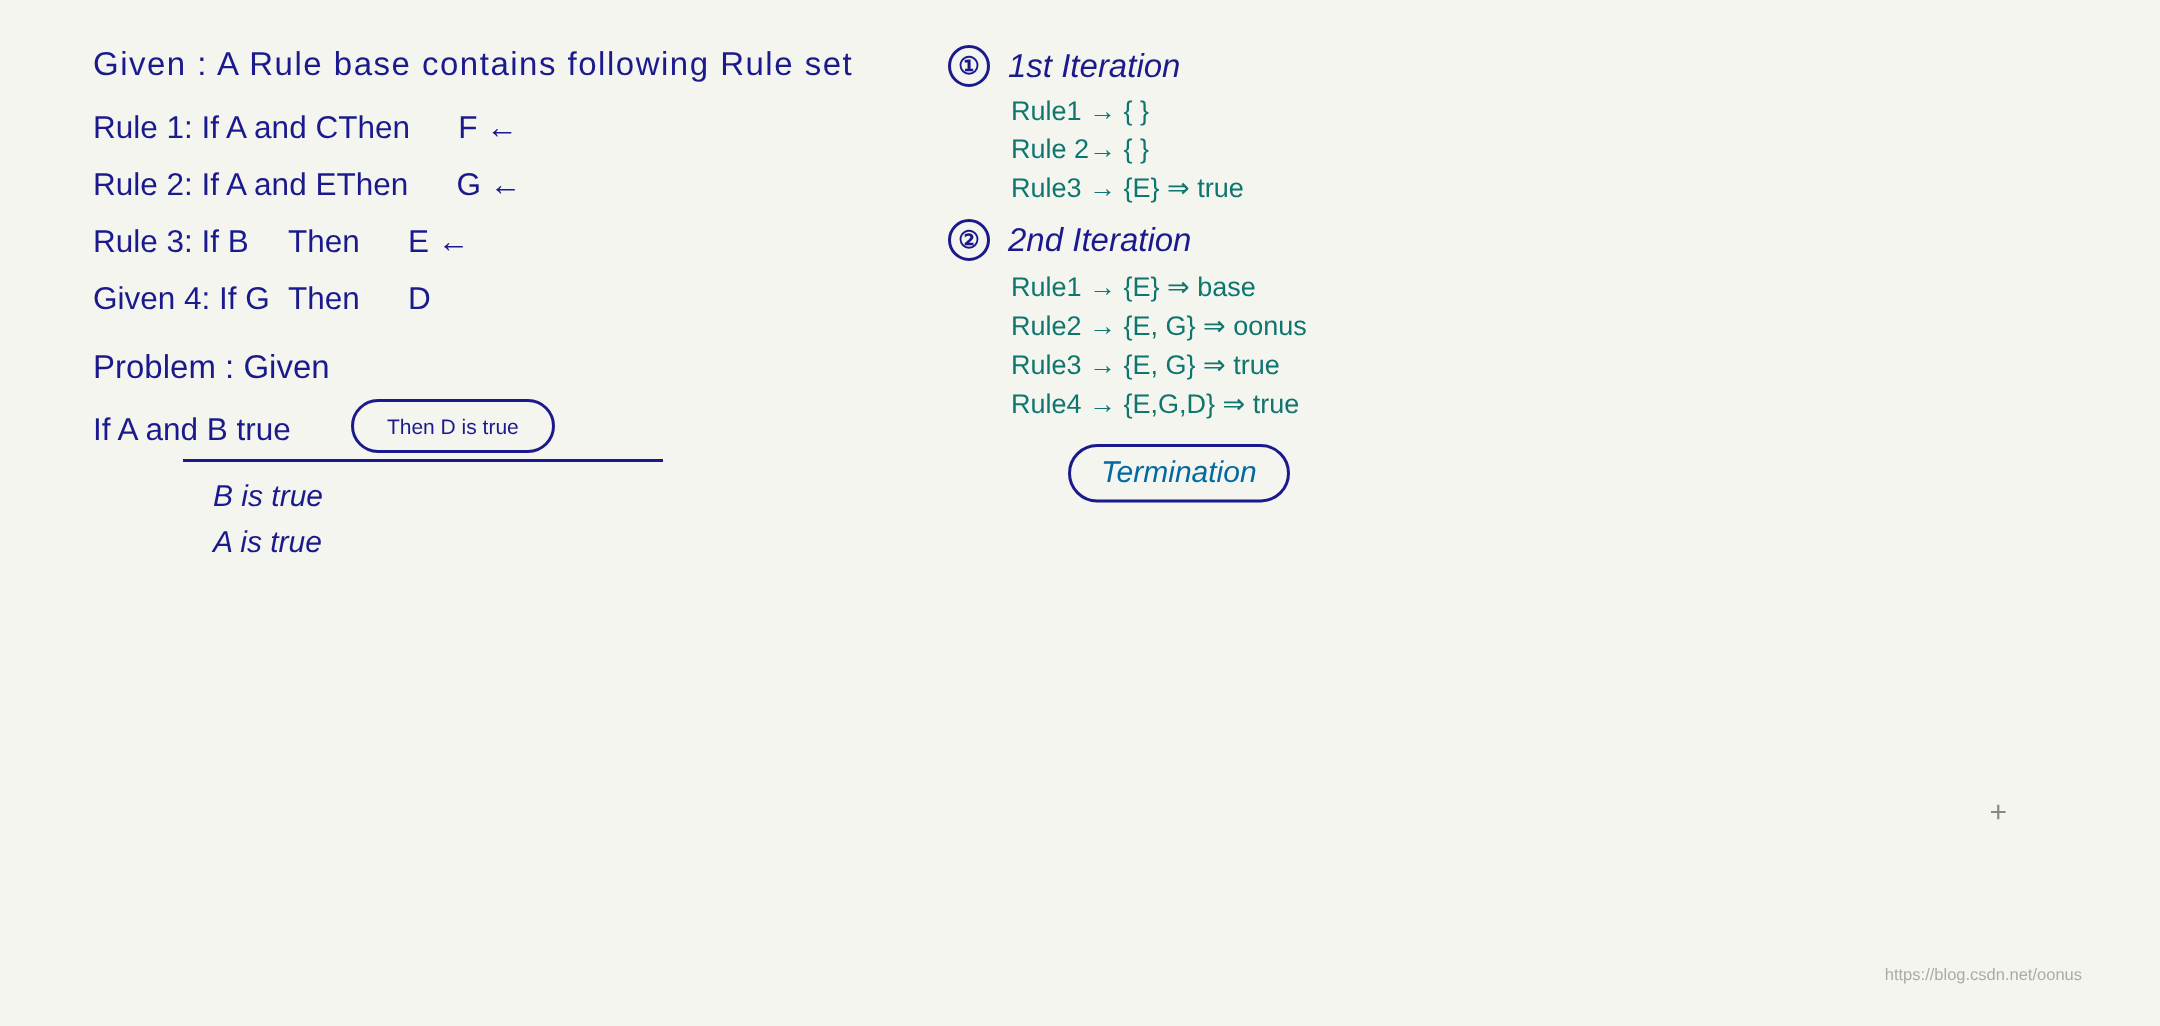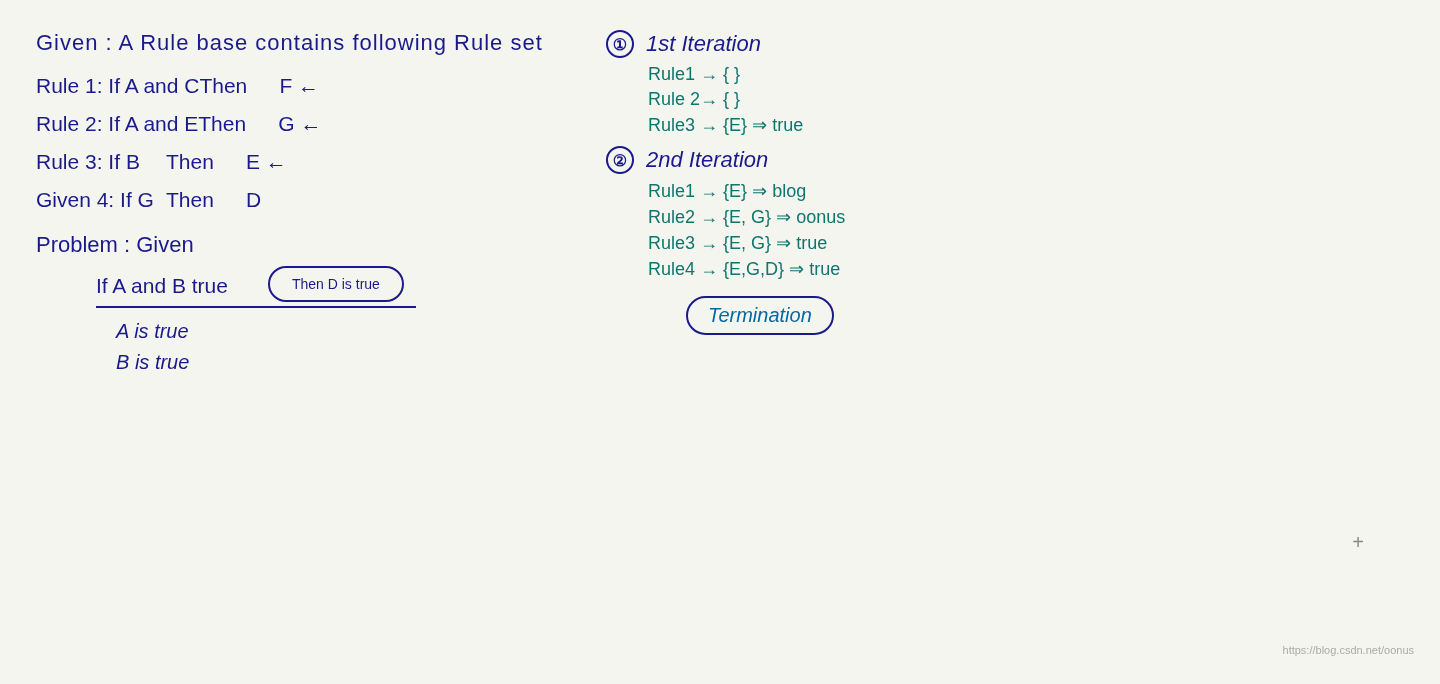--- a/index.html
+++ b/index.html
@@ -9,21 +9,21 @@
       background: #f5f5f0;
       font-family: 'Segoe UI', Arial, sans-serif;
       overflow: hidden;
       position: relative;
     }
 
     .main-content {
       display: flex;
       width: 100%;
       height: 100%;
-      padding: 20px 16px;
+      padding: 20px 42px;
     }
 
     .left-panel {
       flex: 0 0 560px;
       padding: 10px 20px;
     }
 
     .right-panel {
       flex: 1;
       padding: 10px 30px;
@@ -204,28 +204,28 @@
       <div class="rule-row handwritten">
         <span class="rule-label">Given 4:  If  G</span>
         <span class="rule-then">Then</span>
         <span class="rule-result">D</span>
       </div>
     </div>
 
     <div class="problem-section">
       <div class="problem-title handwritten">Problem :  Given</div>
 
-      <div style="display:flex; align-items:baseline; margin-left:60px; margin-bottom:0;">
+      <div style="display:flex; align-items:baseline; margin-bottom:0;">
         <span class="prove-line handwritten" style="margin-left:0;">If  A and B true</span>
         <span class="then-bubble handwritten">Then D is true</span>
       </div>
       <div class="underline-container"></div>
 
+      <div class="sub-fact handwritten">B  is  true</div>
       <div class="sub-fact handwritten">A  is  true</div>
-      <div class="sub-fact handwritten">B  is  true</div>
     </div>
   </div>
 
   <div class="right-panel">
 
     
     <div class="iteration-section">
       <div class="iter-header">
         <span class="circle-num">①</span>
         <span class="iter-title handwritten">1st  Iteration</span>
@@ -234,21 +234,21 @@
       <div class="iter-rule handwritten">Rule 2→  { }</div>
       <div class="iter-rule handwritten">Rule3 →  {E} ⇒ true</div>
     </div>
 
     
     <div class="iteration-section" style="margin-top:10px;">
       <div class="iter-header">
         <span class="circle-num">②</span>
         <span class="iter-title handwritten">2nd  Iteration</span>
       </div>
-      <div class="iter-rule handwritten">Rule1 → {E} ⇒ blog</div>
+      <div class="iter-rule handwritten">Rule1 → {E} ⇒ base</div>
       <div class="iter-rule handwritten">Rule2 → {E, G} ⇒ oonus</div>
       <div class="iter-rule handwritten">Rule3 → {E, G} ⇒ true</div>
       <div class="iter-rule handwritten">Rule4 → {E,G,D} ⇒ true</div>
     </div>
 
     
     <div class="termination-bubble handwritten">Termination</div>
 
     
     <span class="plus-icon">+</span>

